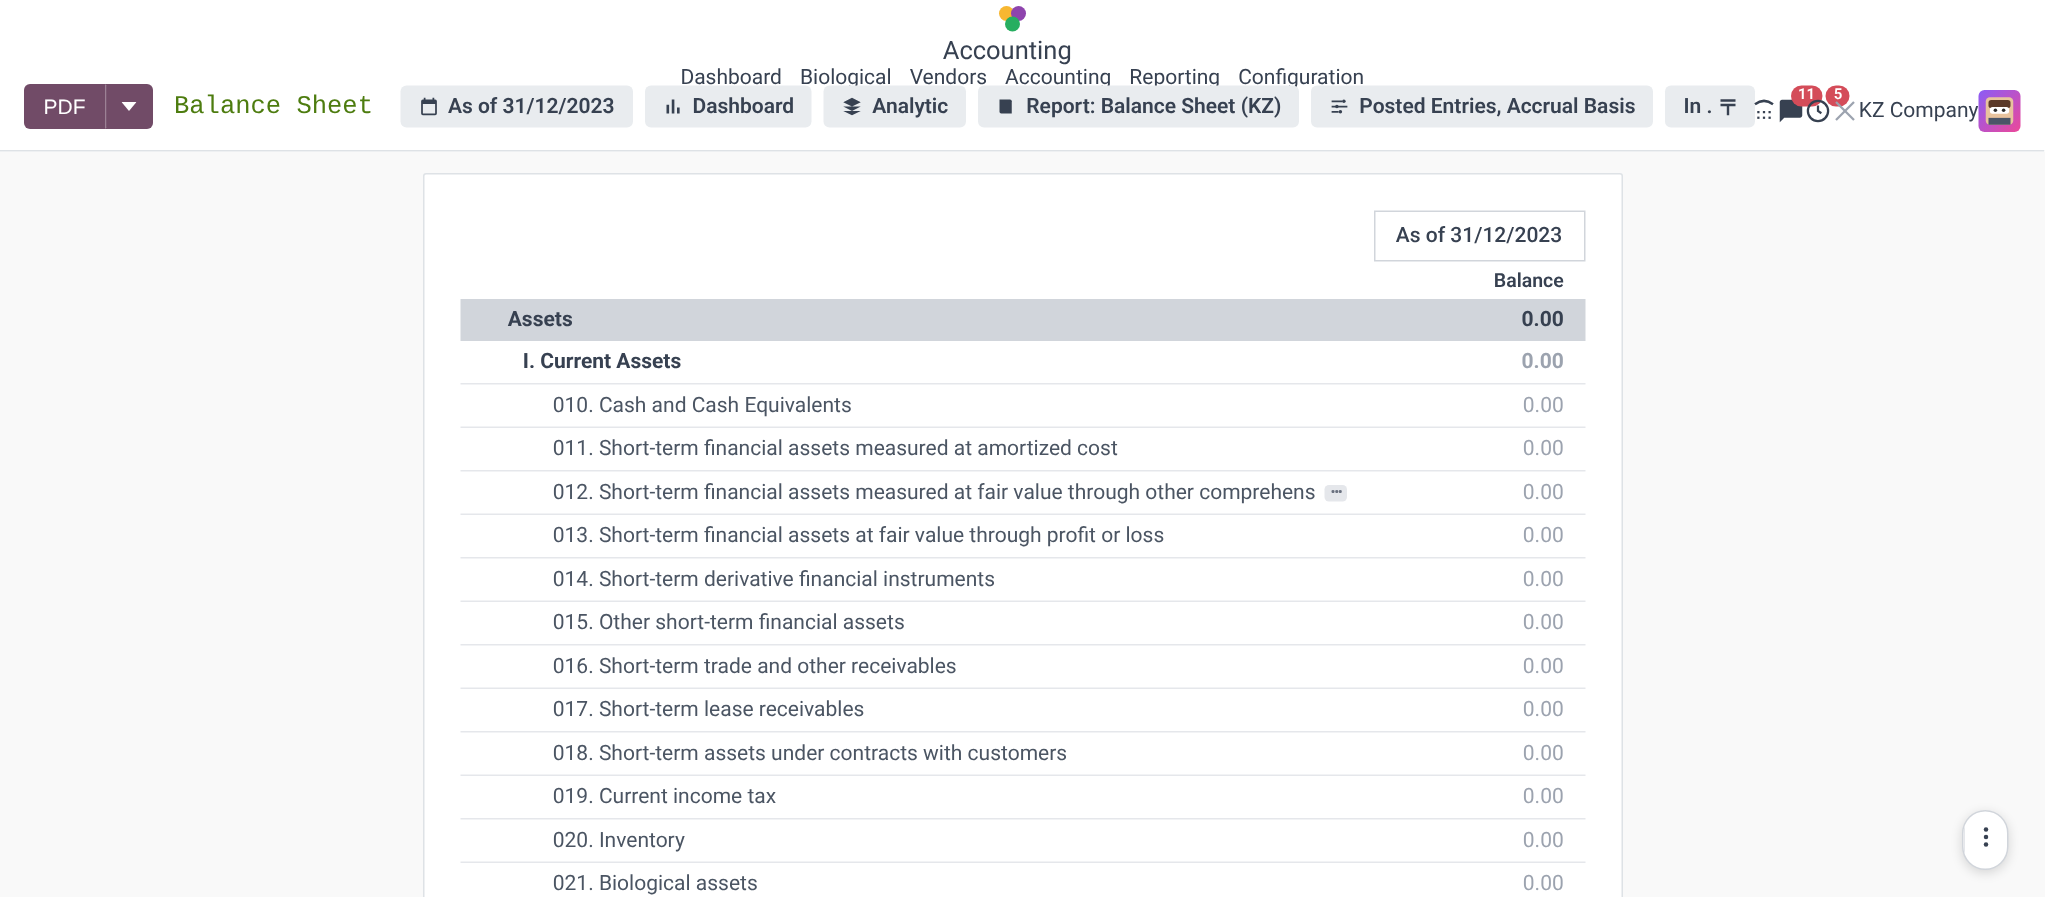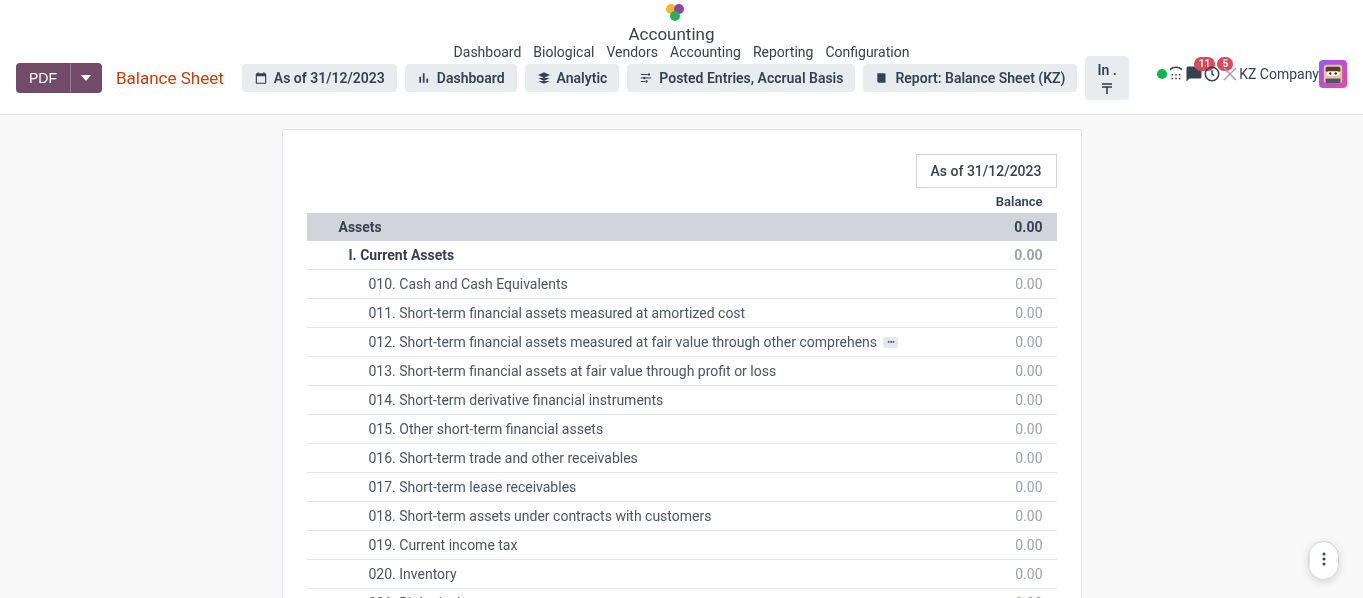--- a/index.html
+++ b/index.html
@@ -111,22 +111,23 @@
   }
   .btn-caret {
     background: #714b67;
     color: #fff;
     padding: 6px 10px;
     border-left: 1px solid rgba(255,255,255,0.3);
     border-radius: 0 4px 4px 0;
   }
   .breadcrumb {
     font-size: 17px;
-    color: #c2410c;
+    color: #4d7c0f;
     margin: 0 10px 0 6px;
+    font-family: Liberation Mono, monospace;
   }
   .filter-pill {
     background: #e9ecef;
     border-radius: 4px;
     padding: 6px 12px;
     font-size: 14px;
     display: inline-flex;
     align-items: center;
     gap: 6px;
     color: #374151;
@@ -137,21 +138,20 @@
   .unit-pill {
     background: #e9ecef;
     border-radius: 4px;
     padding: 6px 12px;
     font-size: 14px;
     display: inline-flex;
     align-items: center;
     gap: 4px;
     color: #374151;
     font-weight: 600;
-    flex-direction: column;
   }
 
   
   .sheet-wrapper {
     height: calc(598px - 46px - 55px);
     overflow-y: scroll;
     background: #f9f9f9;
     padding-top: 14px;
   }
   .sheet {
@@ -350,32 +350,32 @@
     <span>Dashboard</span>
   </span>
   <span class="filter-pill">
     <svg viewBox="0 0 24 24">
         <path d="M12 2 2 7l10 5 10-5zM2 17l10 5 10-5M2 12l10 5 10-5"></path>
       </svg>
     <span>Analytic</span>
   </span>
   <span class="filter-pill">
     <svg viewBox="0 0 24 24">
+        <path d="M4 4h12a2 2 0 0 1 2 2v14H6a2 2 0 0 1-2-2z"></path>
+      </svg>
+    <span>Report: Balance Sheet (KZ)</span>
+  </span>
+  <span class="filter-pill">
+    <svg viewBox="0 0 24 24">
         <path d="M3 6h12M3 12h18M3 18h8" stroke="#374151" stroke-width="2" fill="none"></path>
         <circle cx="17" cy="6" r="2"></circle>
         <circle cx="9" cy="12" r="2"></circle>
         <circle cx="13" cy="18" r="2"></circle>
       </svg>
     <span>Posted Entries, Accrual Basis</span>
-  </span>
-  <span class="filter-pill">
-    <svg viewBox="0 0 24 24">
-        <path d="M4 4h12a2 2 0 0 1 2 2v14H6a2 2 0 0 1-2-2z"></path>
-      </svg>
-    <span>Report: Balance Sheet (KZ)</span>
   </span>
   <span class="unit-pill">
     <span>In .</span>
     <svg width="12" height="12" viewBox="0 0 12 12">
       <line x1="1" y1="2" x2="11" y2="2" stroke="#374151" stroke-width="1.6"></line>
       <line x1="1" y1="5" x2="11" y2="5" stroke="#374151" stroke-width="1.6"></line>
       <line x1="6" y1="5" x2="6" y2="12" stroke="#374151" stroke-width="1.6"></line>
     </svg>
   </span>
 </div>

